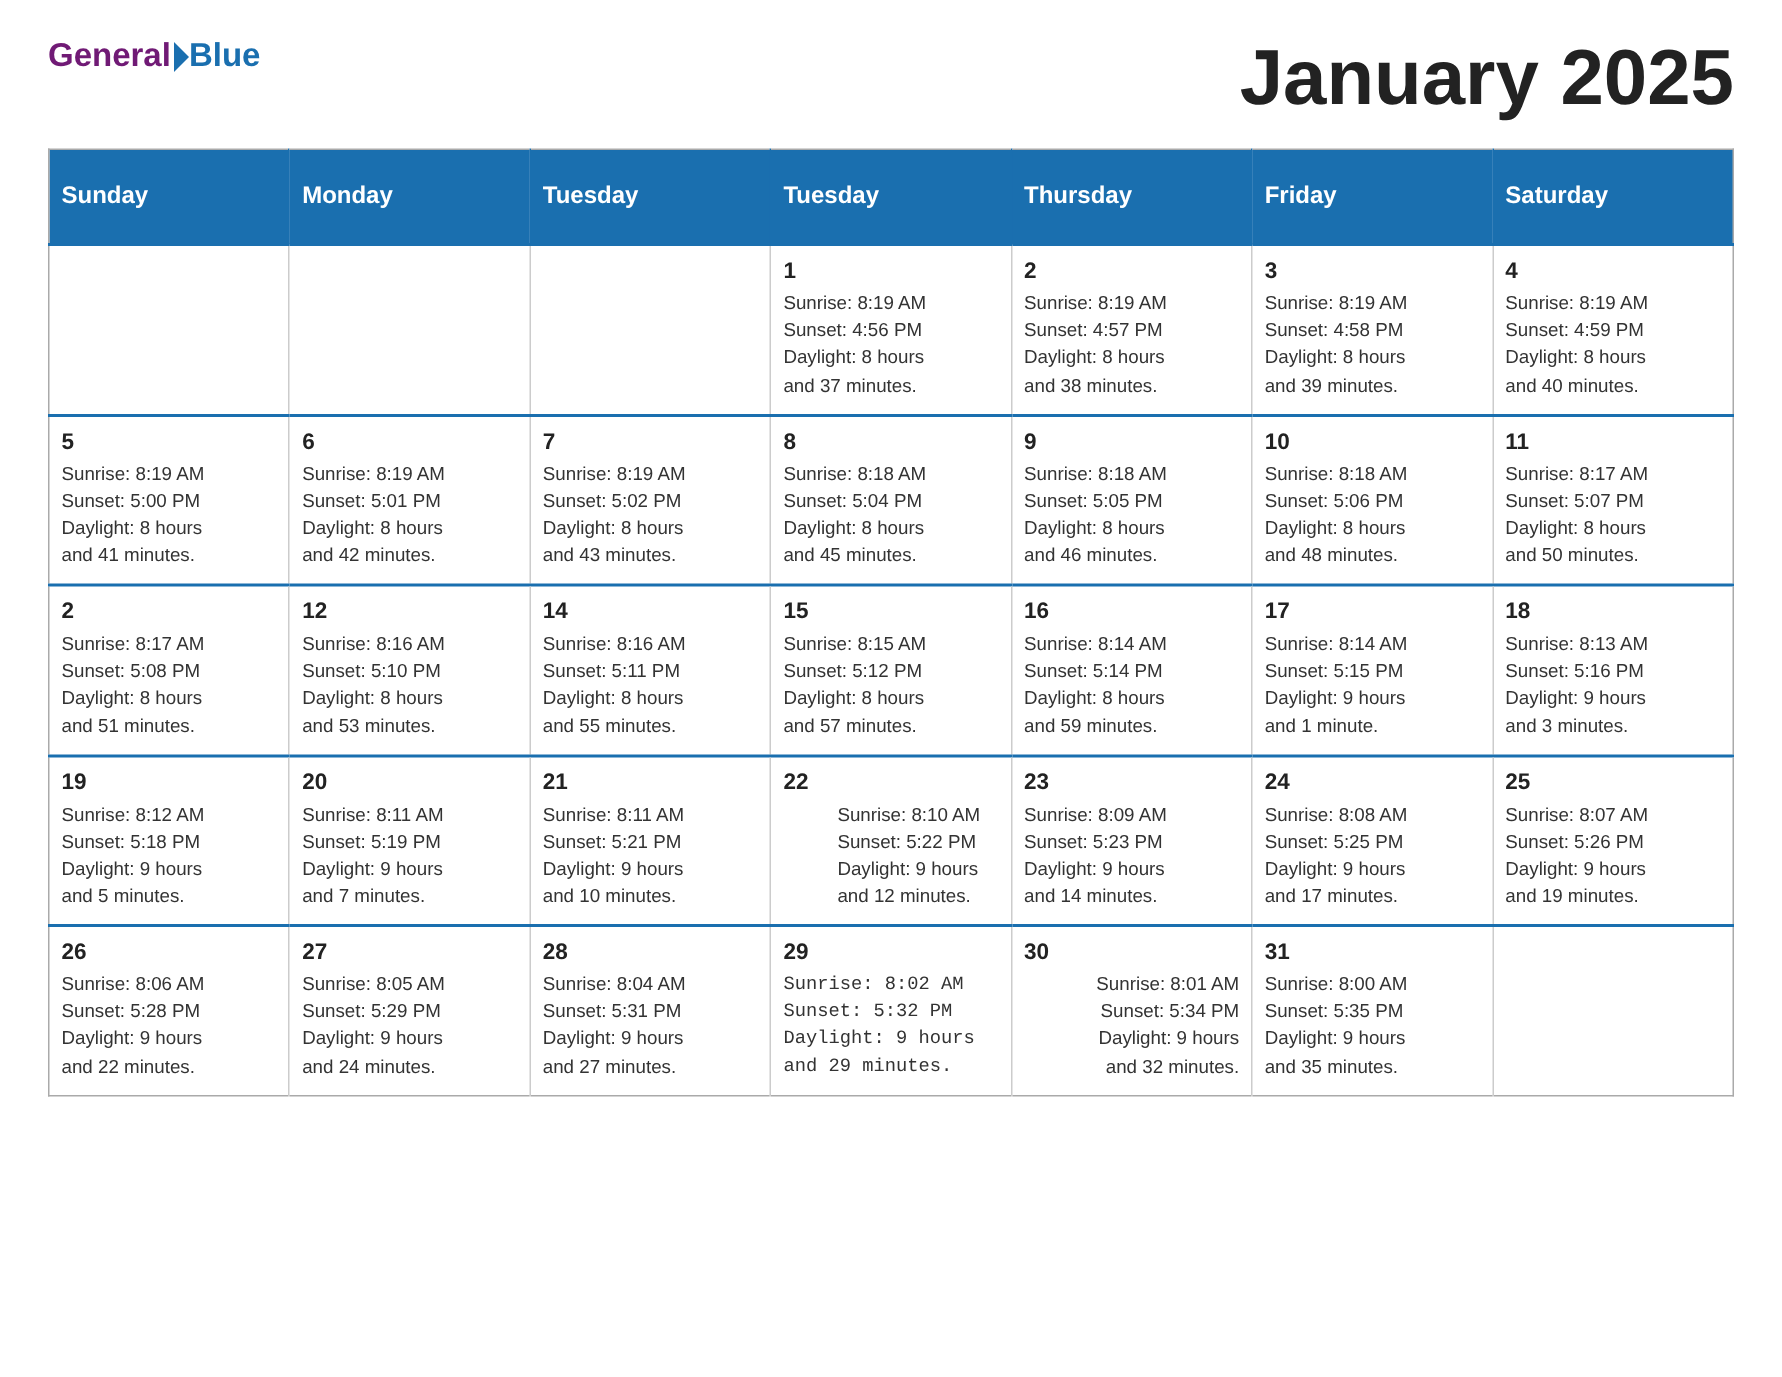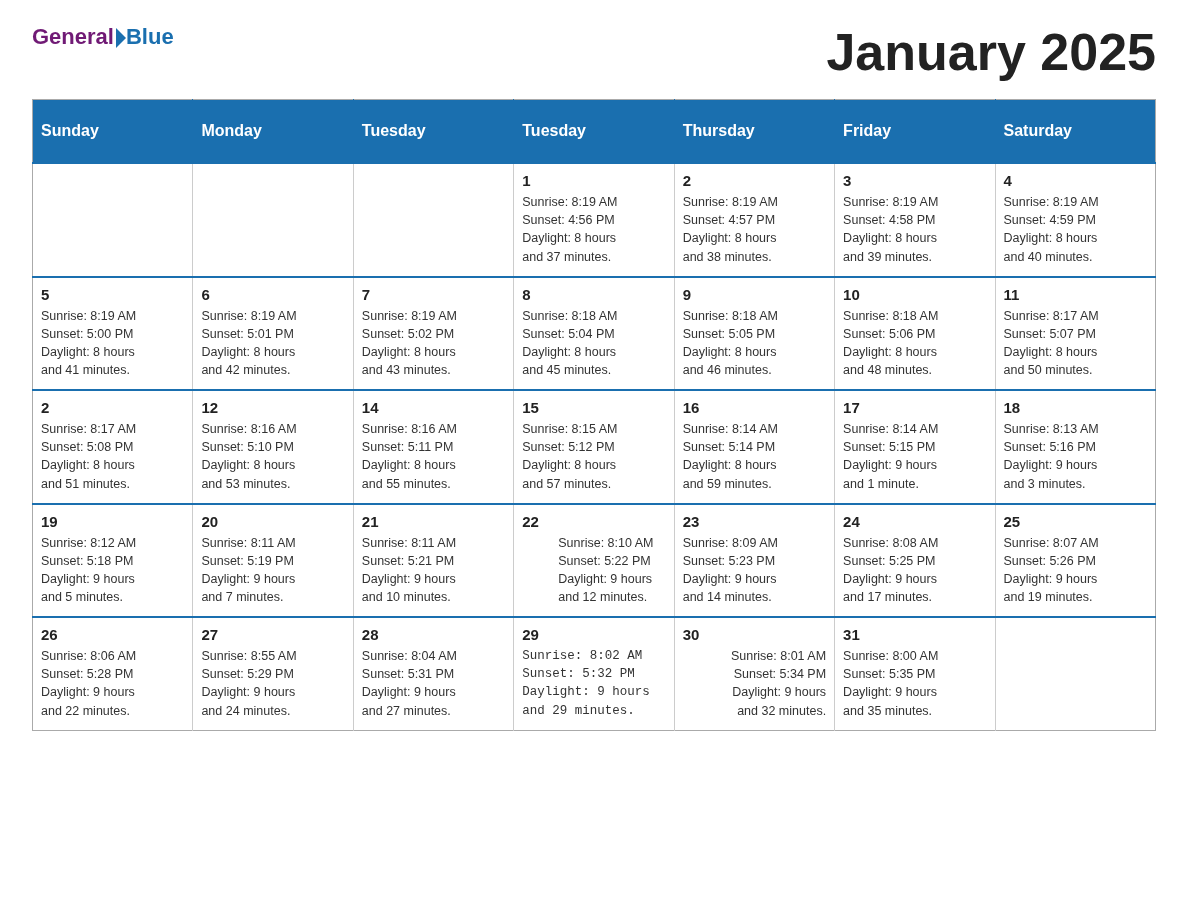--- a/index.html
+++ b/index.html
@@ -314,21 +314,21 @@
       <tr>
         <td>
           <span class="day-num">26</span>
           <div class="day-info" style="white-space: pre-line;">Sunrise: 8:06 AM
 Sunset: 5:28 PM
 Daylight: 9 hours
 and 22 minutes.</div>
         </td>
         <td>
           <span class="day-num">27</span>
-          <div class="day-info" style="white-space: pre-line;">Sunrise: 8:55 AM
+          <div class="day-info" style="white-space: pre-line;">Sunrise: 8:05 AM
 Sunset: 5:29 PM
 Daylight: 9 hours
 and 24 minutes.</div>
         </td>
         <td>
           <span class="day-num">28</span>
           <div class="day-info" style="white-space: pre-line;">Sunrise: 8:04 AM
 Sunset: 5:31 PM
 Daylight: 9 hours
 and 27 minutes.</div>

